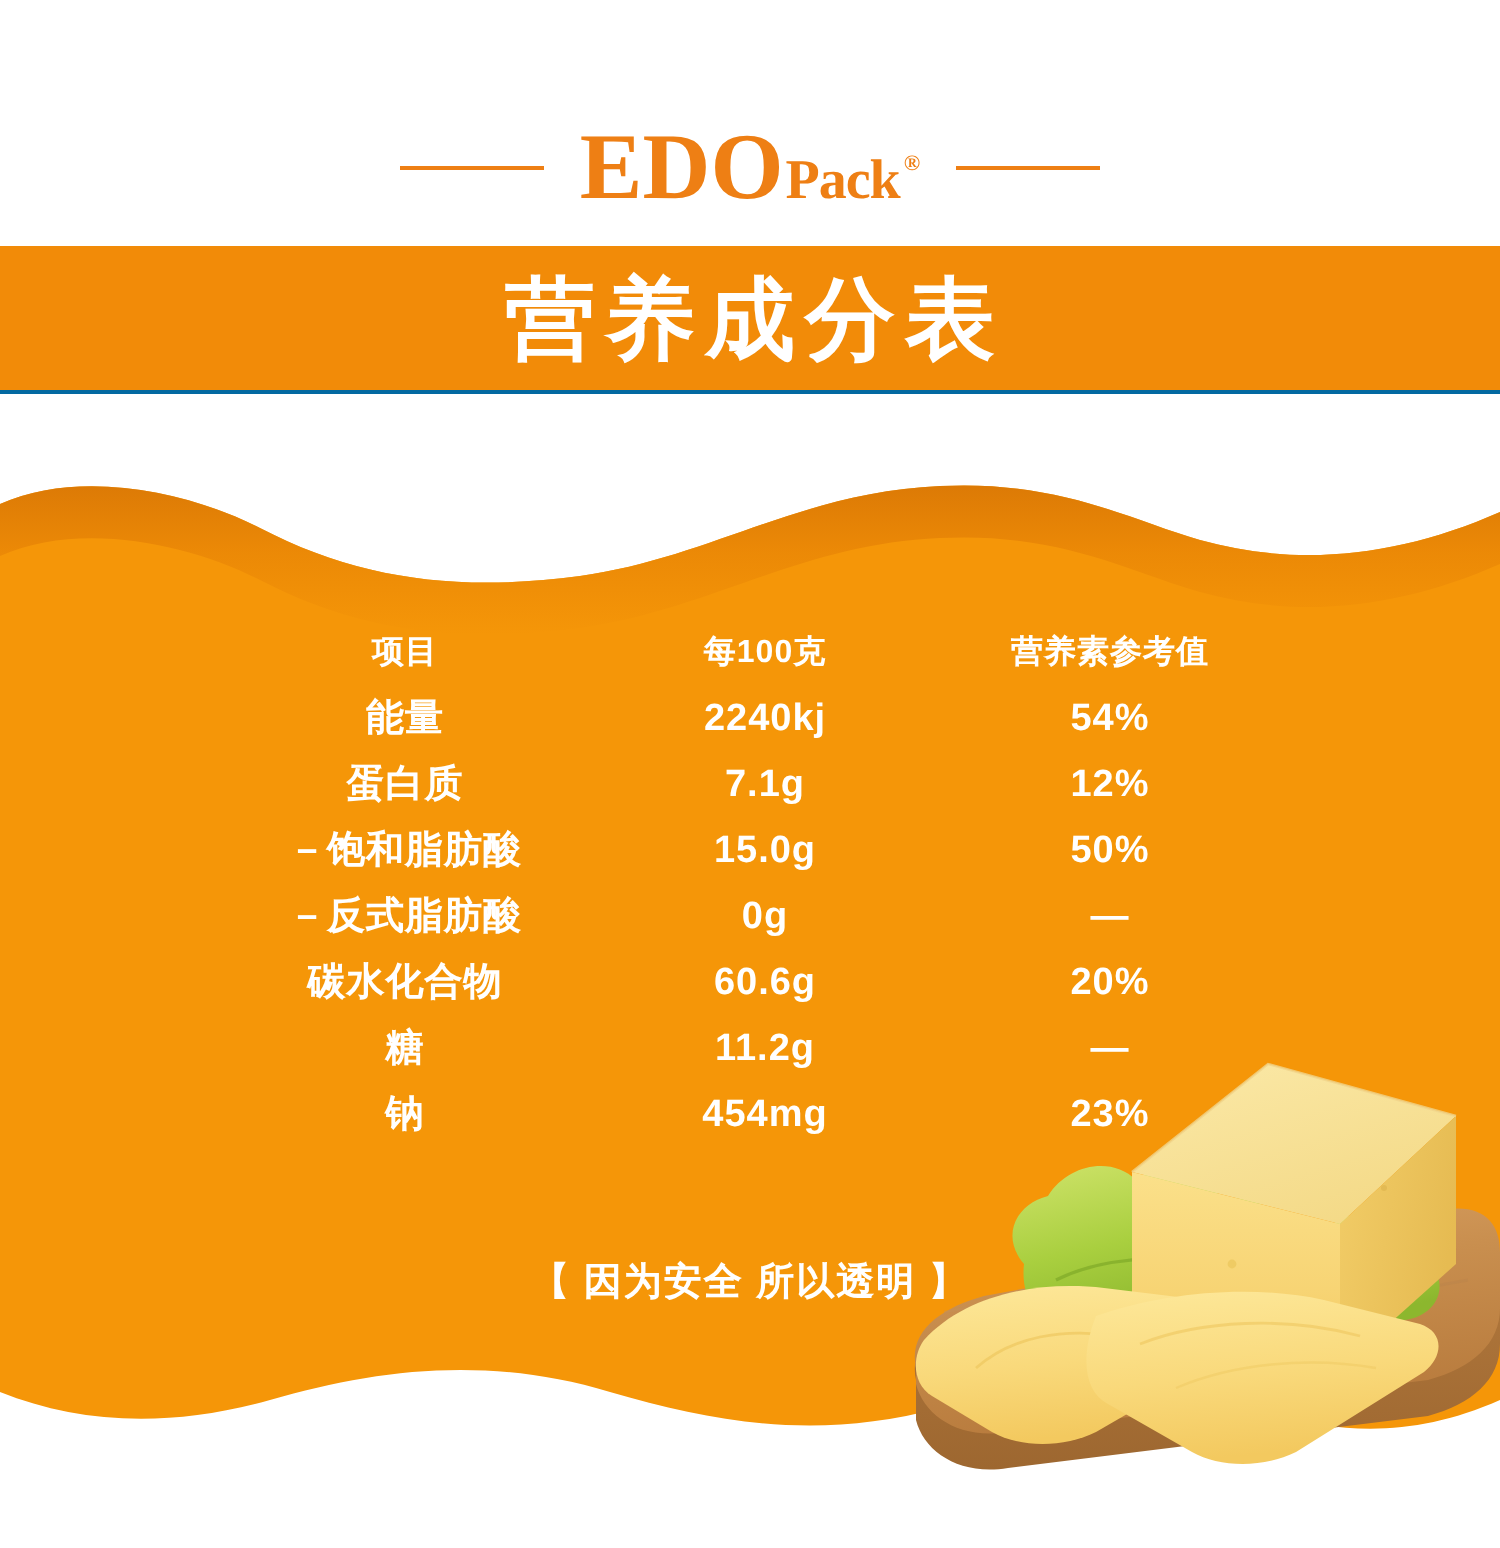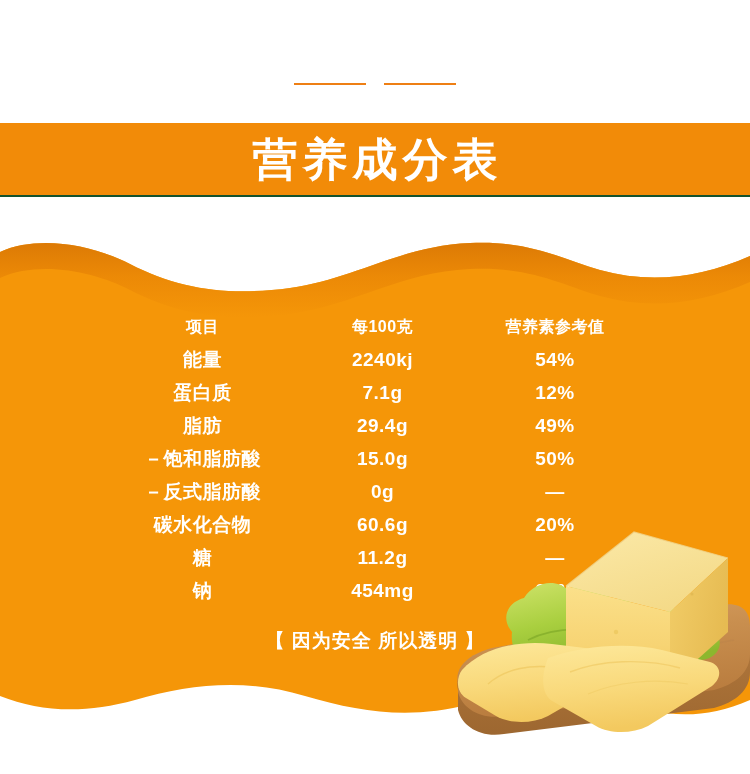--- a/index.html
+++ b/index.html
@@ -63,21 +63,21 @@
   }
 
   
   .banner {
     position: absolute;
     top: 123px;
     left: 0;
     width: 750px;
     height: 74px;
     background: #f28b08;
-    border-bottom: 2px solid #14532d;
+    border-bottom: 2px solid #0369a1;
     box-sizing: border-box;
     display: flex;
     align-items: center;
     justify-content: center;
   }
   .banner-title {
     color: #ffffff;
     font-size: 45px;
     font-weight: 700;
     letter-spacing: 5px;
@@ -153,20 +153,25 @@
   }
   .photo svg { display: block; }
 </style>
 </head>
 <body>
 
 <div id="page">
 
   <div class="logo-row">
     <div class="logo-rule"></div>
+    <div class="logo-text">
+      <span class="logo-edo">EDO</span>
+      <span class="logo-pack">Pack</span>
+      <span class="logo-reg">®</span>
+    </div>
     <div class="logo-rule"></div>
   </div>
 
   <div class="banner">
     <div class="banner-title">营养成分表</div>
   </div>
 
   <div class="wave-body">
     <svg viewBox="0 0 750 500" preserveAspectRatio="none" xmlns="http://www.w3.org/2000/svg">
       <defs>
@@ -219,25 +224,20 @@
           <td class="c-item">能量</td>
           <td class="c-value">2240kj</td>
           <td class="c-nrv">54%</td>
         </tr>
         <tr>
           <td class="c-item">蛋白质</td>
           <td class="c-value">7.1g</td>
           <td class="c-nrv">12%</td>
         </tr>
         <tr>
-          <td class="c-item">脂肪</td>
-          <td class="c-value">29.4g</td>
-          <td class="c-nrv">49%</td>
-        </tr>
-        <tr>
           <td class="c-item">－饱和脂肪酸</td>
           <td class="c-value">15.0g</td>
           <td class="c-nrv">50%</td>
         </tr>
         <tr>
           <td class="c-item">－反式脂肪酸</td>
           <td class="c-value">0g</td>
           <td class="c-nrv">—</td>
         </tr>
         <tr>

